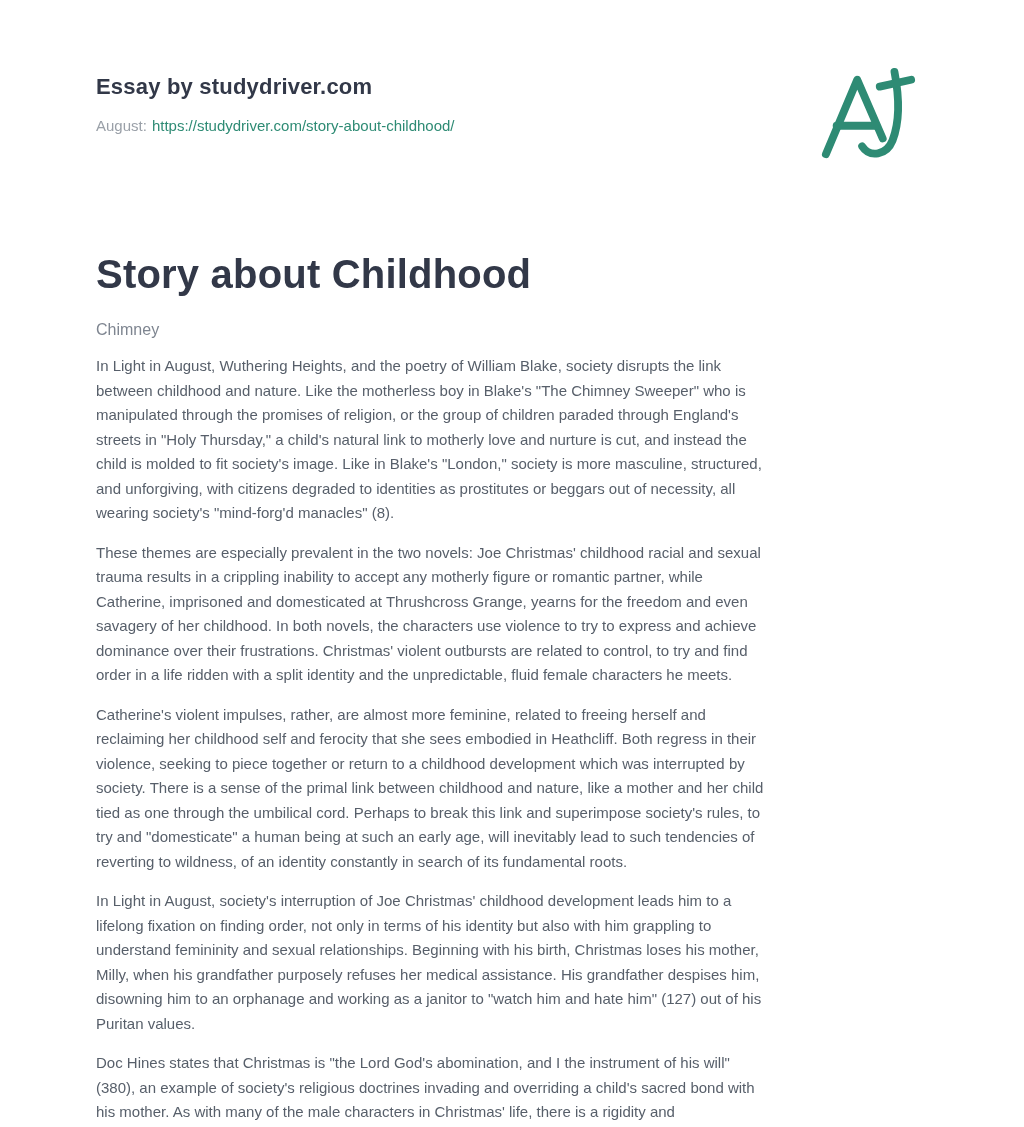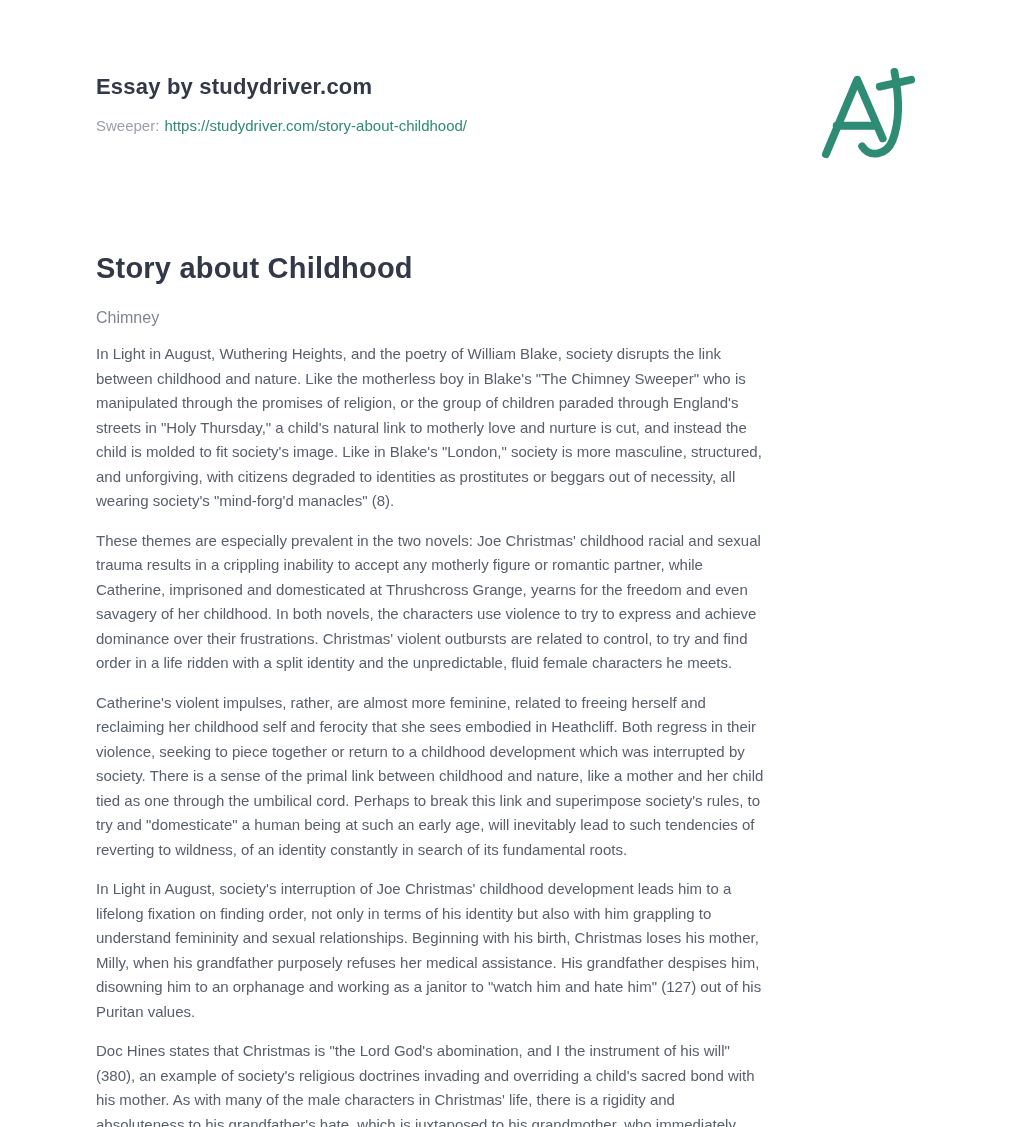--- a/index.html
+++ b/index.html
@@ -44,21 +44,21 @@
     position: absolute;
     left: 820px;
     top: 66px;
     width: 98px;
     height: 98px;
     color: var(--accent);
   }
   .logo svg { width: 100%; height: 100%; display: block; }
   .article-title {
     margin: 118px 0 0 0;
-    font-size: 29px;
+    font-size: 40px;
     font-weight: 600;
     color: var(--title-color);
     letter-spacing: 0.2px;
   }
   .abstract-label {
     margin-top: 24px;
     font-size: 16px;
     color: #7e8590;
   }
   .article-body { margin-top: 8px; }
@@ -70,21 +70,21 @@
   }
 </style>
 </head>
 <body>
 
 <div class="page">
 
   <header>
     <h1 class="header-title">Essay by studydriver.com</h1>
     <div class="source-line">
-      <span class="source-label">Sweeper:</span><a class="source-url" href="#">https://studydriver.com/story-about-childhood/</a>
+      <span class="source-label">August:</span><a class="source-url" href="#">https://studydriver.com/story-about-childhood/</a>
     </div>
     <div class="logo">
       <svg viewBox="0 0 100 100" fill="none" xmlns="http://www.w3.org/2000/svg" aria-hidden="true">
         <path d="M6 90 L38 14 L64 74" stroke="currentColor" stroke-width="8" stroke-linecap="round" stroke-linejoin="round"></path>
         <path d="M17 61 L56 61" stroke="currentColor" stroke-width="8" stroke-linecap="round"></path>
         <path d="M76 6 C 81 32, 81 58, 74 76 C 68 91, 51 94, 43 82" stroke="currentColor" stroke-width="8" stroke-linecap="round"></path>
         <path d="M61 21 L93 14" stroke="currentColor" stroke-width="8" stroke-linecap="round"></path>
       </svg>
     </div>
   </header>

